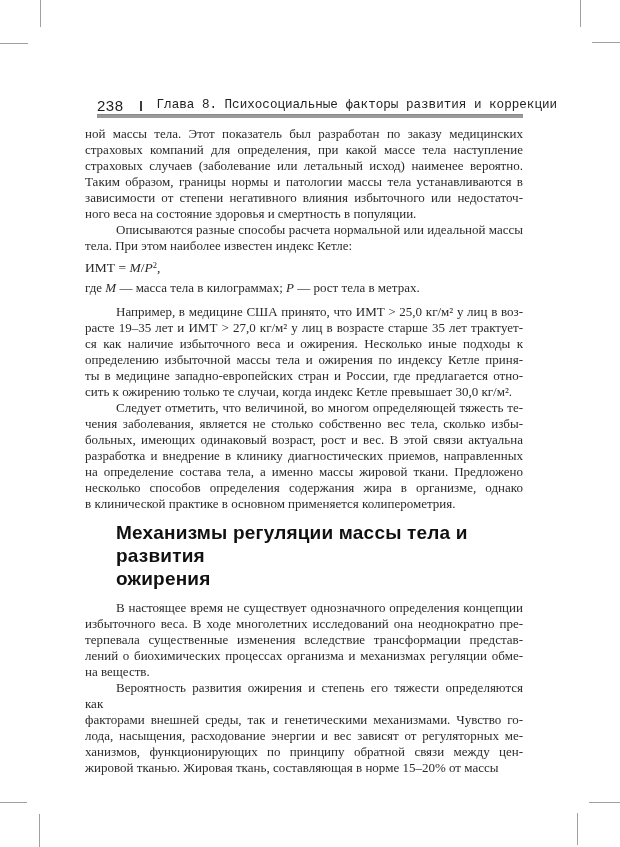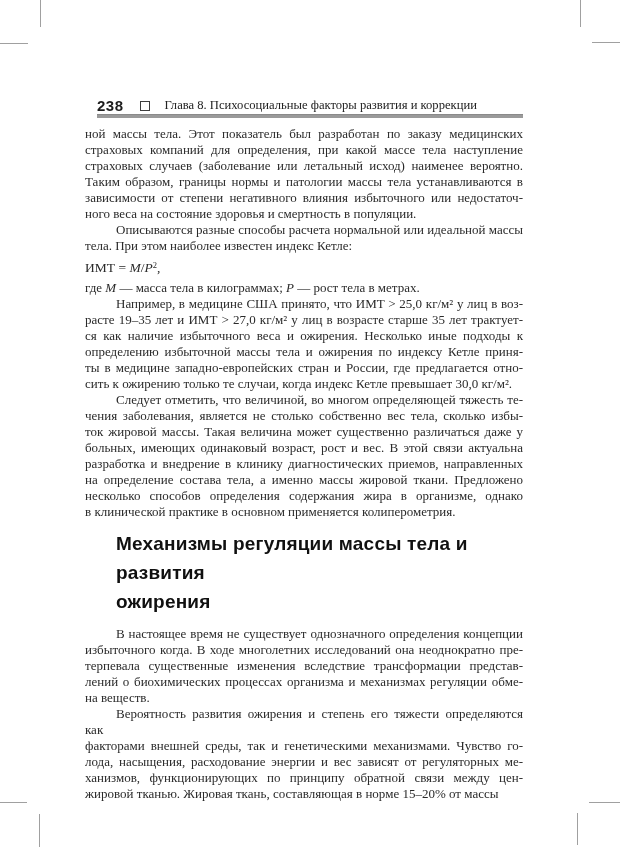--- a/index.html
+++ b/index.html
@@ -15,35 +15,35 @@
   
   .running-header {
     position: absolute;
     left: 97px; top: 97px;
     width: 426px; height: 16px;
     display: flex; align-items: center;
     white-space: nowrap;
   }
   .page-number {
     font-family: "Liberation Sans", sans-serif;
-    font-weight: bold;
+    font-weight: normal;
     font-size: 15px;
     color: #1c1c1c;
     letter-spacing: 0.5px;
   }
   .header-square {
     width: 8px; height: 8px;
     border: 1.5px solid #3d3d3d;
     margin-left: 16px;
     margin-right: 15px;
     margin-top: 1px;
     background: #fff;
   }
   .chapter-title {
-    font-family: Liberation Serif, serif;
+    font-family: Liberation Mono, monospace;
     font-size: 12.6px;
     color: #222222;
   }
   .header-rule {
     position: absolute;
     left: 97px; top: 114px;
     width: 426px; height: 3px;
     background: #9a9a9a;
     border-top: 1px solid #8a8a8a;
   }
@@ -59,26 +59,26 @@
   .tl.nat { text-align-last: left; }
   .tl.ind { text-indent: 31px; }
   .formula-line {
     margin: 6px 0 4px 0;
     font-size: 13.5px;
   }
   .formula-line i, .where-line i { font-style: italic; }
   .formula-line sup, .where-line sup, .tl sup {
     font-size: 8.5px; vertical-align: 4px; line-height: 0;
   }
-  .where-line { margin-bottom: 0; }
+  .where-line { margin-bottom: 8px; }
   .section-heading {
     font-family: "Liberation Sans", sans-serif;
     font-weight: bold;
     font-size: 19px;
-    line-height: 29px;
+    line-height: 23px;
     color: #101010;
     padding-left: 31px;
     margin: 9px 0 10px 0;
     letter-spacing: 0.2px;
   }
   
   .cm { position: absolute; background: #a0a0a0; }
   .cm.v { width: 1px; }
   .cm.h { height: 1px; }
 </style>
@@ -125,36 +125,35 @@
         <div class="tl ind">Например, в медицине США принято, что ИМТ &gt; 25,0 кг/м² у лиц в воз-</div>
         <div class="tl">расте 19–35 лет и ИМТ &gt; 27,0 кг/м² у лиц в возрасте старше 35 лет трактует-</div>
         <div class="tl">ся как наличие избыточного веса и ожирения. Несколько иные подходы к</div>
         <div class="tl">определению избыточной массы тела и ожирения по индексу Кетле приня-</div>
         <div class="tl">ты в медицине западно-европейских стран и России, где предлагается отно-</div>
         <div class="tl nat">сить к ожирению только те случаи, когда индекс Кетле превышает 30,0 кг/м².</div>
       </div>
     <div class="para">
         <div class="tl ind">Следует отметить, что величиной, во многом определяющей тяжесть те-</div>
         <div class="tl">чения заболевания, является не столько собственно вес тела, сколько избы-</div>
-        <div class="tl">ток жировой массы. Такая величина может существенно различаться даже у</div>
         <div class="tl">больных, имеющих одинаковый возраст, рост и вес. В этой связи актуальна</div>
         <div class="tl">разработка и внедрение в клинику диагностических приемов, направленных</div>
         <div class="tl">на определение состава тела, а именно массы жировой ткани. Предложено</div>
         <div class="tl">несколько способов определения содержания жира в организме, однако</div>
         <div class="tl nat">в клинической практике в основном применяется колиперометрия.</div>
       </div>
 
     <h2 class="section-heading">
       <div>Механизмы регуляции массы тела и развития</div>
       <div>ожирения</div>
     </h2>
 
     <div class="para">
         <div class="tl ind">В настоящее время не существует однозначного определения концепции</div>
-        <div class="tl">избыточного когда. В ходе многолетних исследований она неоднократно пре-</div>
+        <div class="tl">избыточного веса. В ходе многолетних исследований она неоднократно пре-</div>
         <div class="tl">терпевала существенные изменения вследствие трансформации представ-</div>
         <div class="tl">лений о биохимических процессах организма и механизмах регуляции обме-</div>
         <div class="tl nat">на веществ.</div>
       </div>
     <div class="para">
         <div class="tl ind">Вероятность развития ожирения и степень его тяжести определяются как</div>
         <div class="tl">факторами внешней среды, так и генетическими механизмами. Чувство го-</div>
         <div class="tl">лода, насыщения, расходование энергии и вес зависят от регуляторных ме-</div>
         <div class="tl">ханизмов, функционирующих по принципу обратной связи между цен-</div>
         <div class="tl nat">жировой тканью. Жировая ткань, составляющая в норме 15–20% от массы</div>

